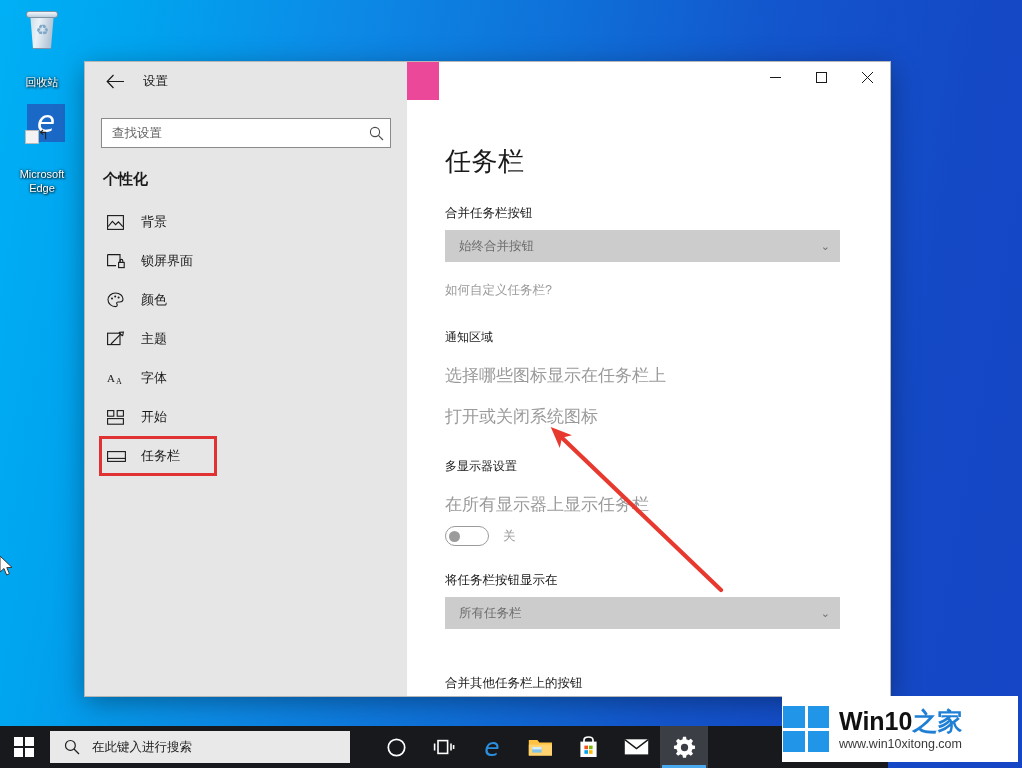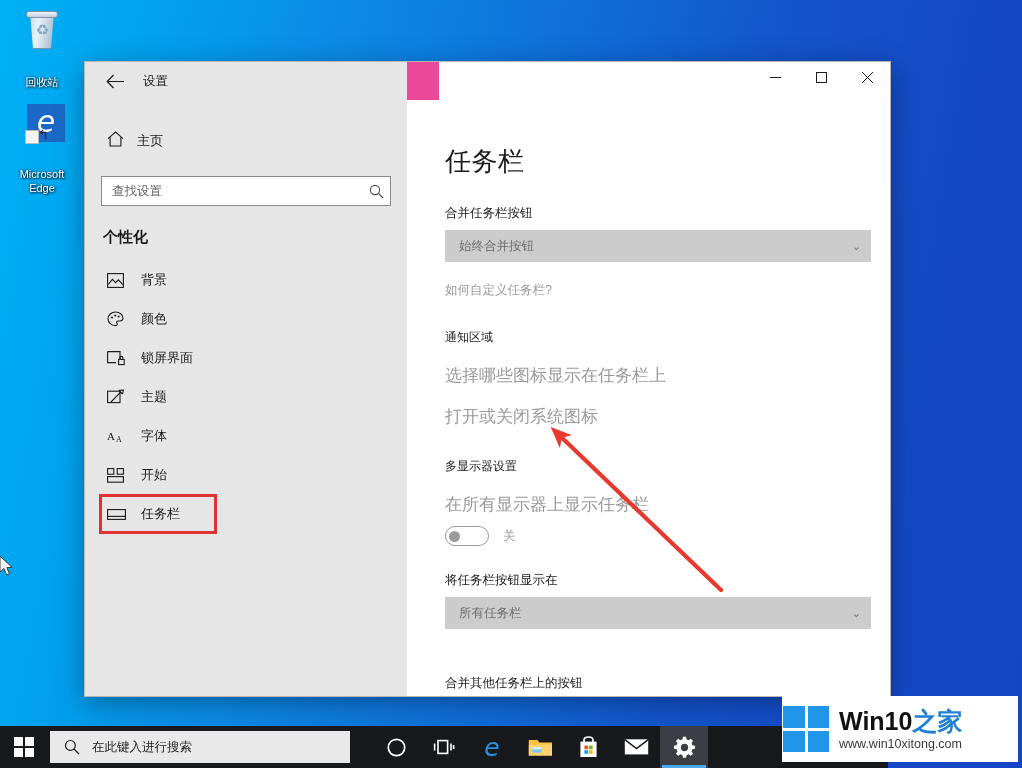--- a/index.html
+++ b/index.html
@@ -171,21 +171,21 @@
     font-size: 26px; font-weight: normal; color: #1a1a1a;
     letter-spacing: .5px;
   }
   .section-head {
     font-size: 12px; color: #1a1a1a; margin-top: 30px;
   }
   .field-label {
     font-size: 12.5px; color: #1a1a1a; margin-top: 26px;
   }
   .combo {
-    margin-top: 8px; width: 426px; height: 32px;
+    margin-top: 8px; width: 395px; height: 32px;
     background: #cccccc; border: none;
     display: flex; align-items: center;
     padding: 0 10px 0 14px; color: #6d6d6d; font-size: 12.5px;
   }
   .combo .combo-val { flex: 1; }
   .combo .chev { color: #6f6f6f; font-size: 11px; }
   .link-text {
     margin-top: 20px; font-size: 12.5px; color: #9a9a9a;
   }
   .hint-text {
@@ -325,28 +325,20 @@
             <path d="M0,0 L11,11 M11,0 L0,11" stroke="currentColor" stroke-width="1"></path>
           </svg>
         </div>
       </div>
     </div>
 
     <div id="window-body">
 
       <div id="sidebar">
 
-        <div id="home-row">
-          <span class="nav-ico">
-            <svg width="17" height="16" viewBox="0 0 17 16">
-              <path d="M1,7.6 L8.5,1 L16,7.6 M3.1,6.2 L3.1,15 L13.9,15 L13.9,6.2" fill="none" stroke="currentColor" stroke-width="1.1"></path>
-            </svg>
-          </span>
-          <span id="home-label">主页</span>
-        </div>
 
         <div id="search-box">
           <input id="search-input" type="text" placeholder="查找设置" style="">
           <span id="search-icon">
             <svg width="15" height="15" viewBox="0 0 15 15">
               <circle cx="6" cy="6" r="4.6" fill="none" stroke="currentColor" stroke-width="1.1"></circle>
               <path d="M9.4,9.4 L14,14" stroke="currentColor" stroke-width="1.1"></path>
             </svg>
           </span>
         </div>
@@ -360,39 +352,39 @@
               <svg width="17" height="15" viewBox="0 0 17 15">
                 <rect x="0.6" y="0.6" width="15.8" height="13.8" fill="none" stroke="currentColor" stroke-width="1.1"></rect>
                 <path d="M1.2,11.5 L5.4,6.4 L8.6,9.6 L11.4,6.8 L15.8,11.6" fill="none" stroke="currentColor" stroke-width="1.1"></path>
               </svg>
             </span>
             <span class="nav-lbl">背景</span>
           </div>
 
           <div class="nav-item">
             <span class="nav-ico">
+              <svg width="18" height="15" viewBox="0 0 18 15">
+                <path d="M0.6,0.6 L13,0.6 L13,8 M0.6,0.6 L0.6,11.6 L9,11.6" fill="none" stroke="currentColor" stroke-width="1.1"></path>
+                <rect x="11.6" y="8.4" width="5.6" height="5.2" fill="none" stroke="currentColor" stroke-width="1.1"></rect>
+                <path d="M13,8.4 L13,6.8 C13,5.9 13.6,5.4 14.4,5.4 C15.2,5.4 15.8,5.9 15.8,6.8 L15.8,8.4" fill="none" stroke="currentColor" stroke-width="1.1"></path>
+              </svg>
+            </span>
+            <span class="nav-lbl">锁屏界面</span>
+          </div>
+
+          <div class="nav-item">
+            <span class="nav-ico">
               <svg width="17" height="16" viewBox="0 0 17 16">
                 <path d="M8.5,1 C4.4,1 1,4 1,7.8 C1,11.5 4.4,14.6 8.5,14.6 C9.8,14.6 10.3,13.8 10.3,13.1 C10.3,12.3 9.6,11.9 9.6,11.2 C9.6,10.5 10.2,10 11,10 L12.6,10 C14.8,10 16,8.8 16,7 C16,3.7 12.6,1 8.5,1 Z" fill="none" stroke="currentColor" stroke-width="1.1"></path>
                 <circle cx="5" cy="6.4" r="1" fill="currentColor"></circle>
                 <circle cx="8.2" cy="4.4" r="1" fill="currentColor"></circle>
                 <circle cx="11.6" cy="5.6" r="1" fill="currentColor"></circle>
               </svg>
             </span>
             <span class="nav-lbl">颜色</span>
-          </div>
-
-          <div class="nav-item">
-            <span class="nav-ico">
-              <svg width="18" height="15" viewBox="0 0 18 15">
-                <path d="M0.6,0.6 L13,0.6 L13,8 M0.6,0.6 L0.6,11.6 L9,11.6" fill="none" stroke="currentColor" stroke-width="1.1"></path>
-                <rect x="11.6" y="8.4" width="5.6" height="5.2" fill="none" stroke="currentColor" stroke-width="1.1"></rect>
-                <path d="M13,8.4 L13,6.8 C13,5.9 13.6,5.4 14.4,5.4 C15.2,5.4 15.8,5.9 15.8,6.8 L15.8,8.4" fill="none" stroke="currentColor" stroke-width="1.1"></path>
-              </svg>
-            </span>
-            <span class="nav-lbl">锁屏界面</span>
           </div>
 
           <div class="nav-item">
             <span class="nav-ico">
               <svg width="17" height="16" viewBox="0 0 17 16">
                 <rect x="0.6" y="2.2" width="12.4" height="11.4" fill="none" stroke="currentColor" stroke-width="1.1"></rect>
                 <path d="M4,13 L13.6,3.2 M11.8,1.4 L15.6,5 M15.6,5 L16.4,1 L12.2,1.2" fill="none" stroke="currentColor" stroke-width="1.1"></path>
               </svg>
             </span>
             <span class="nav-lbl">主题</span>

